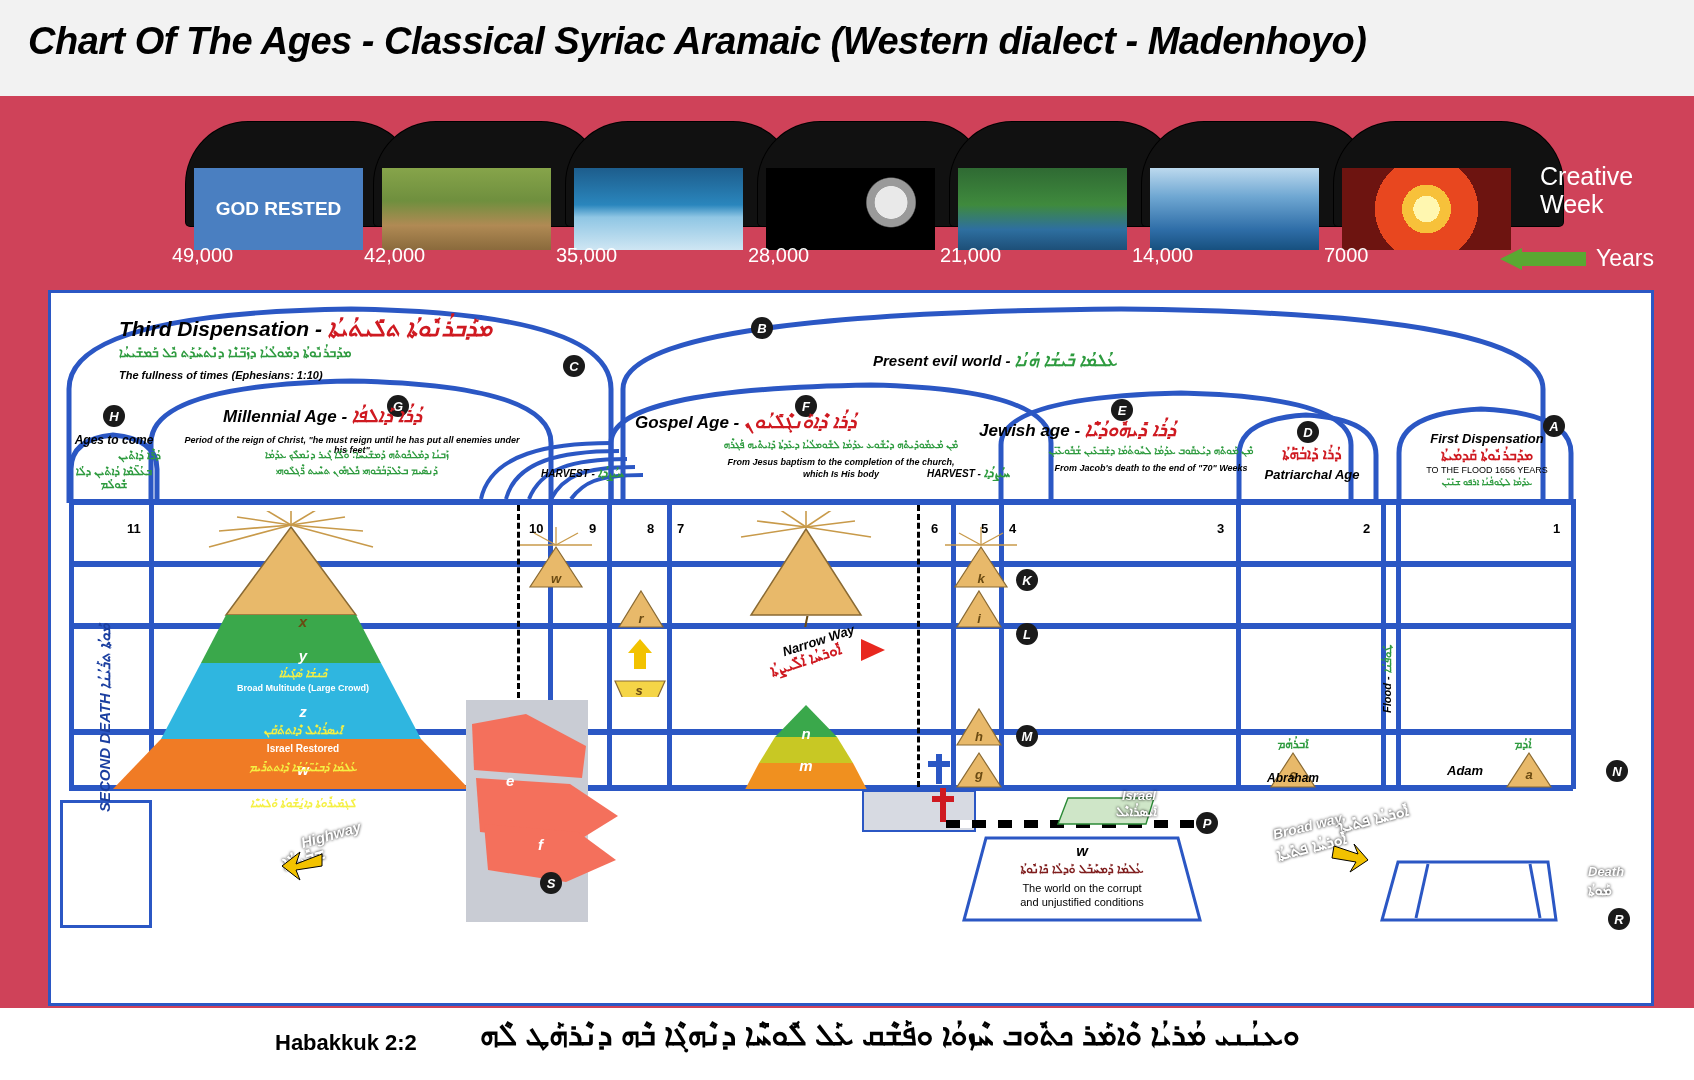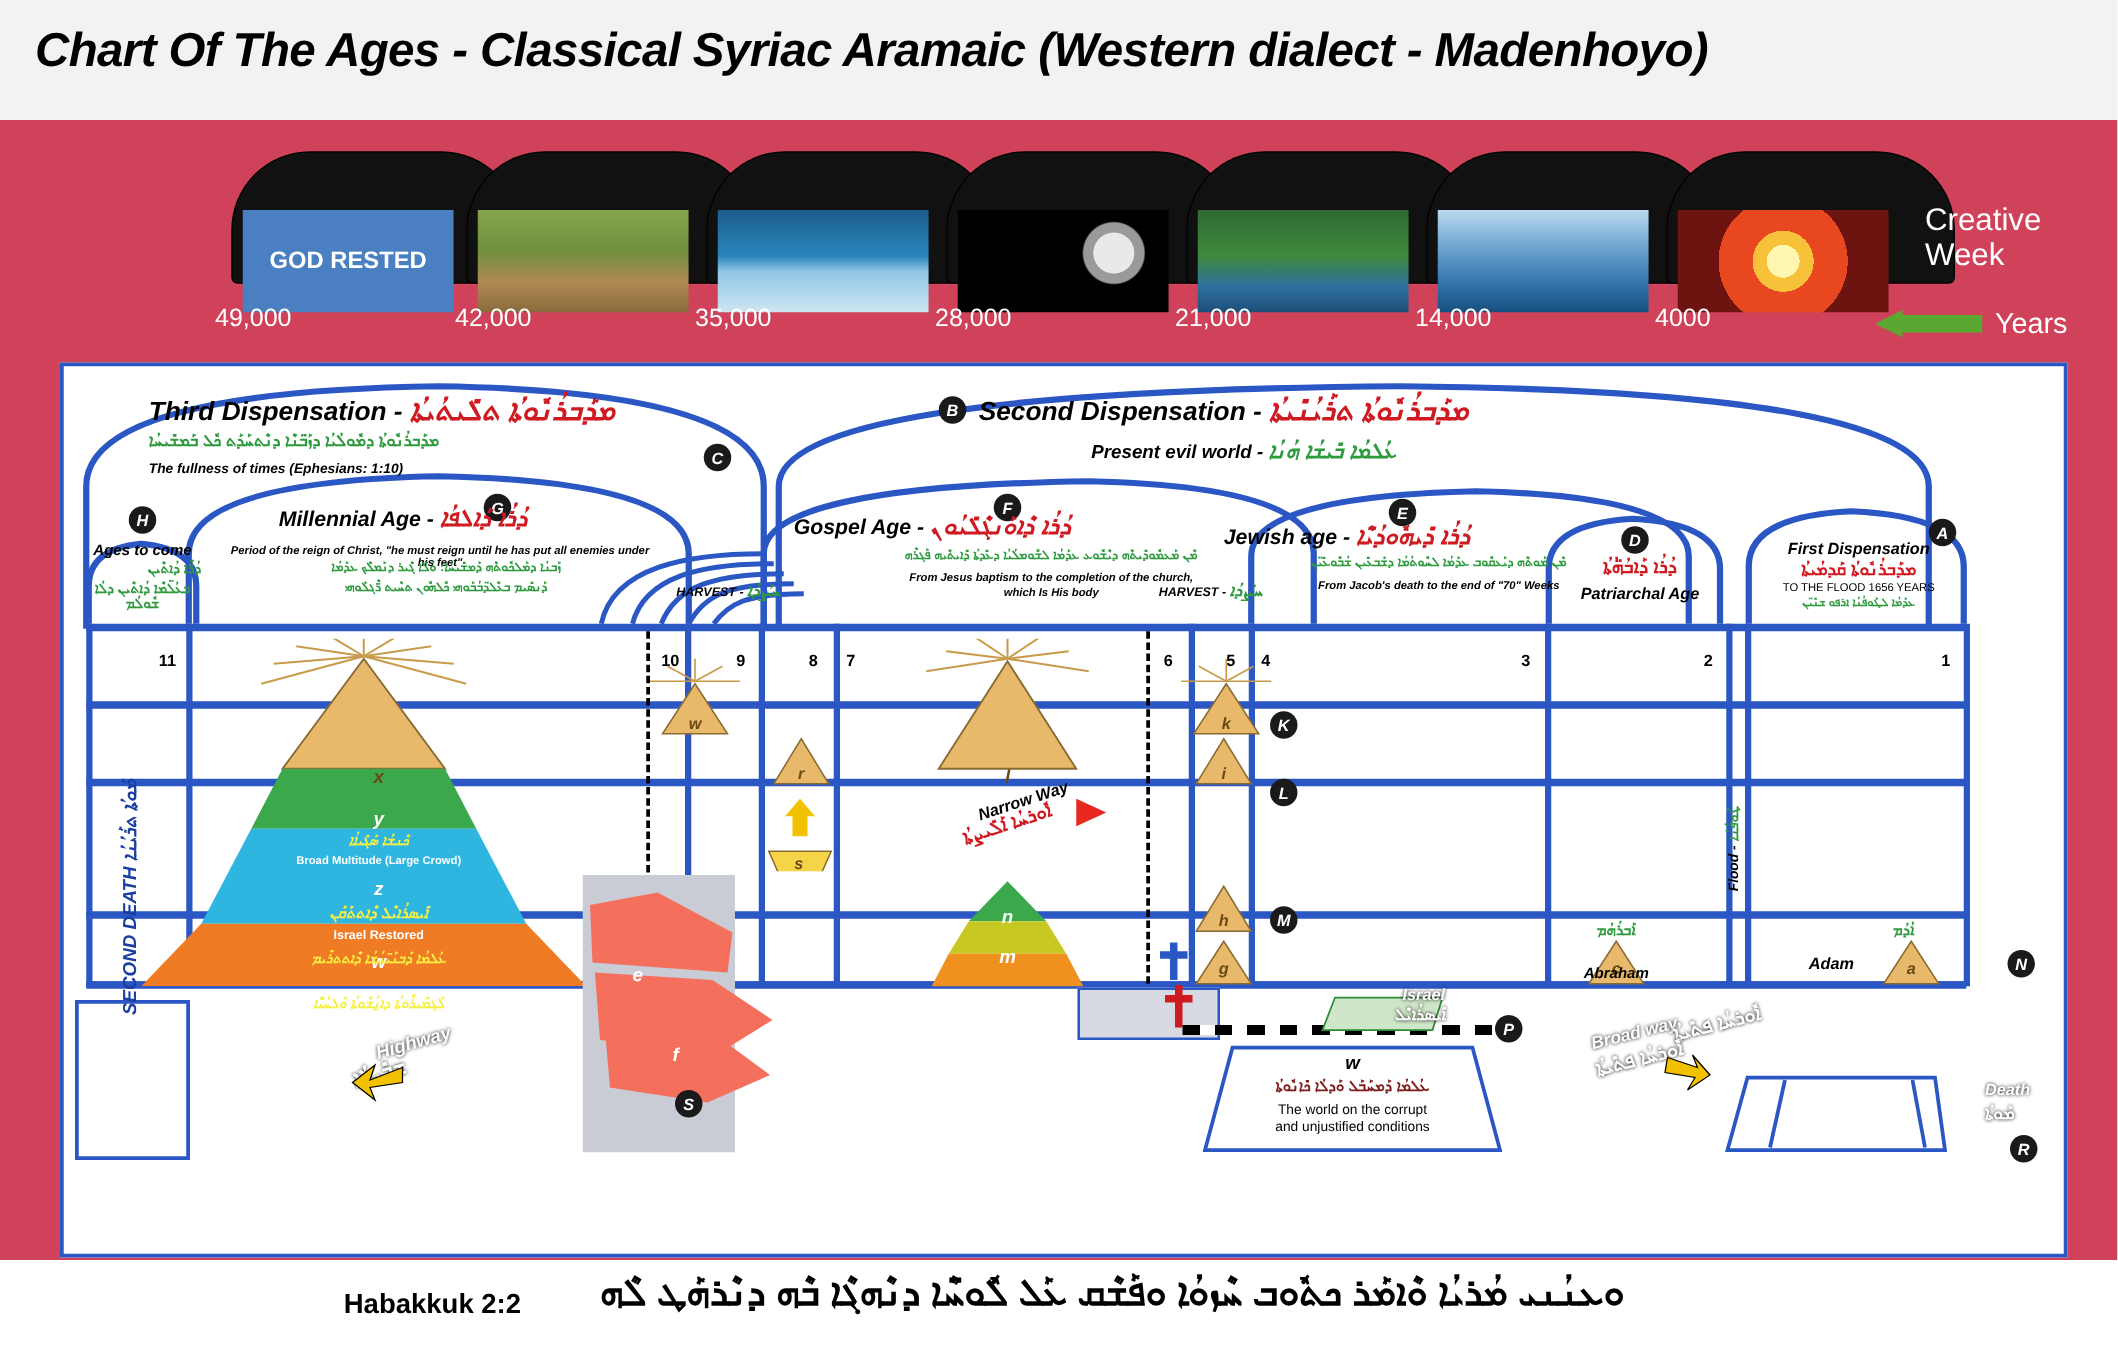--- a/index.html
+++ b/index.html
@@ -117,21 +117,21 @@
     <polygon points="86,4 86,18 22,18 22,22 0,11 22,0 22,4" fill="#5aa832"></polygon>
   </svg>
   <div class="cw-years">Years</div>
 
   <div class="yearlabel y1">49,000</div>
   <div class="yearlabel y2">42,000</div>
   <div class="yearlabel y3">35,000</div>
   <div class="yearlabel y4">28,000</div>
   <div class="yearlabel y5">21,000</div>
   <div class="yearlabel y6">14,000</div>
-  <div class="yearlabel y7">4000</div>
+  <div class="yearlabel y7">7000</div>
 
   <div class="chart">
 
     <svg style="position:absolute;left:0;top:0;width:1594px;height:704px;">
 
       <path d="M18,210 L18,96 Q18,20 300,16 Q560,20 560,96 L560,210" fill="none" stroke="#2b57c4" stroke-width="5"></path>
 
       <path d="M572,210 L572,96 Q572,20 1070,16 Q1492,20 1492,96 L1492,210" fill="none" stroke="#2b57c4" stroke-width="5"></path>
 
       <path d="M100,206 L100,150 Q100,92 300,88 Q500,92 500,150 L500,206" fill="none" stroke="#2b57c4" stroke-width="5"></path>
@@ -175,24 +175,20 @@
 
     <div class="lbl ital" style="left:68px;top:22px;font-size:21px;">
       <span>Third Dispensation -</span>
       <span class="red syr" style="font-size:23px;">ܡܕܰܒܪܳܢܽܘܬܳܐ ܬܠܺܝܬܳܝܬܳܐ</span>
     </div>
     <div class="lbl green syr" style="left:68px;top:52px;font-size:13px;">ܡܕܰܒܪܳܢܽܘܬܳܐ ܕܡܽܘܠܳܝܳܐ ܕܙܰܒ̈ܢܶܐ ܕܢܶܬܚܰܕܰܬ ܟܽܠ ܒܰܡܫܺܝܚܳܐ</div>
     <div class="lbl ital" style="left:68px;top:76px;font-size:11px;">The fullness of times (Ephesians: 1:10)</div>
     <div class="circ" style="left:512px;top:62px;">C</div>
 
     <div class="circ" style="left:700px;top:24px;">B</div>
-    <div class="lbl ital" style="left:732px;top:22px;font-size:21px;">
-      <span>Second Dispensation -</span>
-      <span class="red syr" style="font-size:23px;">ܡܕܰܒܪܳܢܽܘܬܳܐ ܬܪܰܝܳܢܺܝܬܳܐ</span>
-    </div>
     <div class="lbl ital" style="left:822px;top:58px;font-size:15px;">
       <span>Present evil world -</span>
       <span class="green syr" style="font-size:17px;">ܥܳܠܡܳܐ ܒܺܝܫܳܐ ܗܳܢܳܐ</span>
     </div>
 
     <div class="circ" style="left:336px;top:102px;">G</div>
     <div class="lbl ital" style="left:172px;top:112px;font-size:17px;">
       <span>Millennial Age -</span>
       <span class="red syr" style="font-size:19px;">ܕܳܪܳܐ ܕܰܐܠܦܳܐ</span>
     </div>

